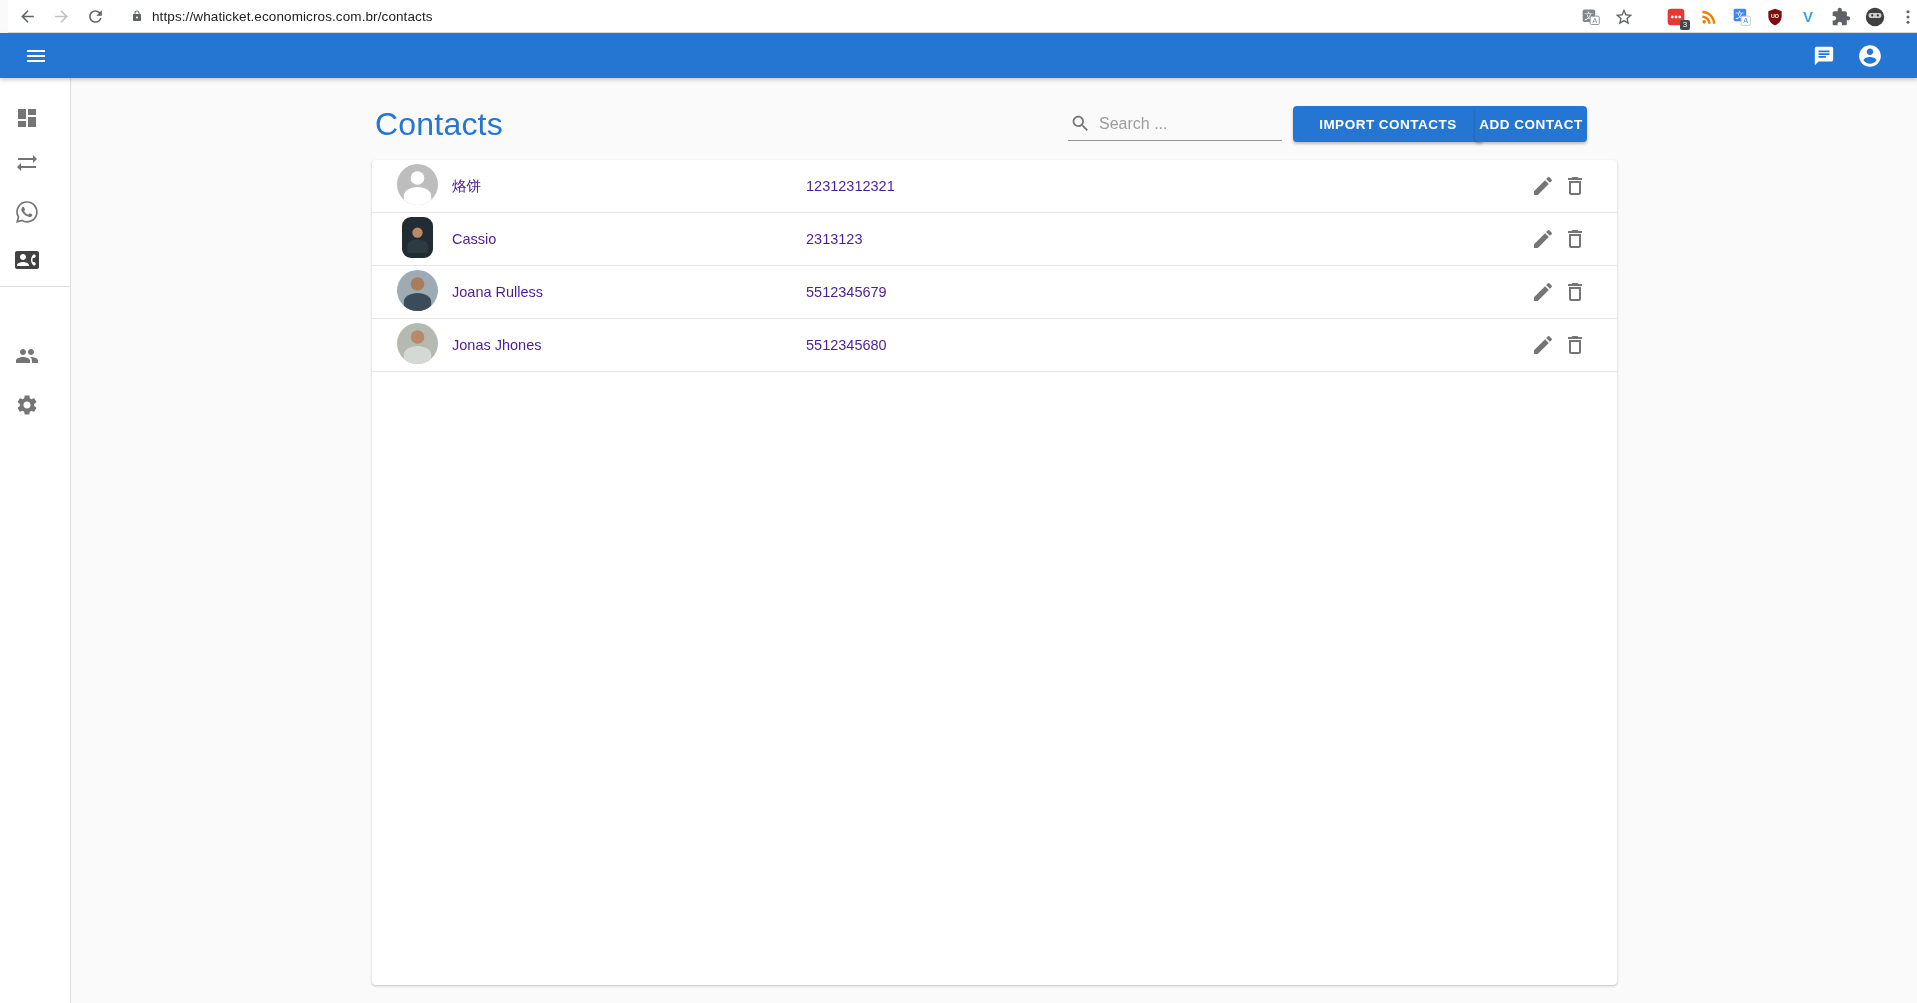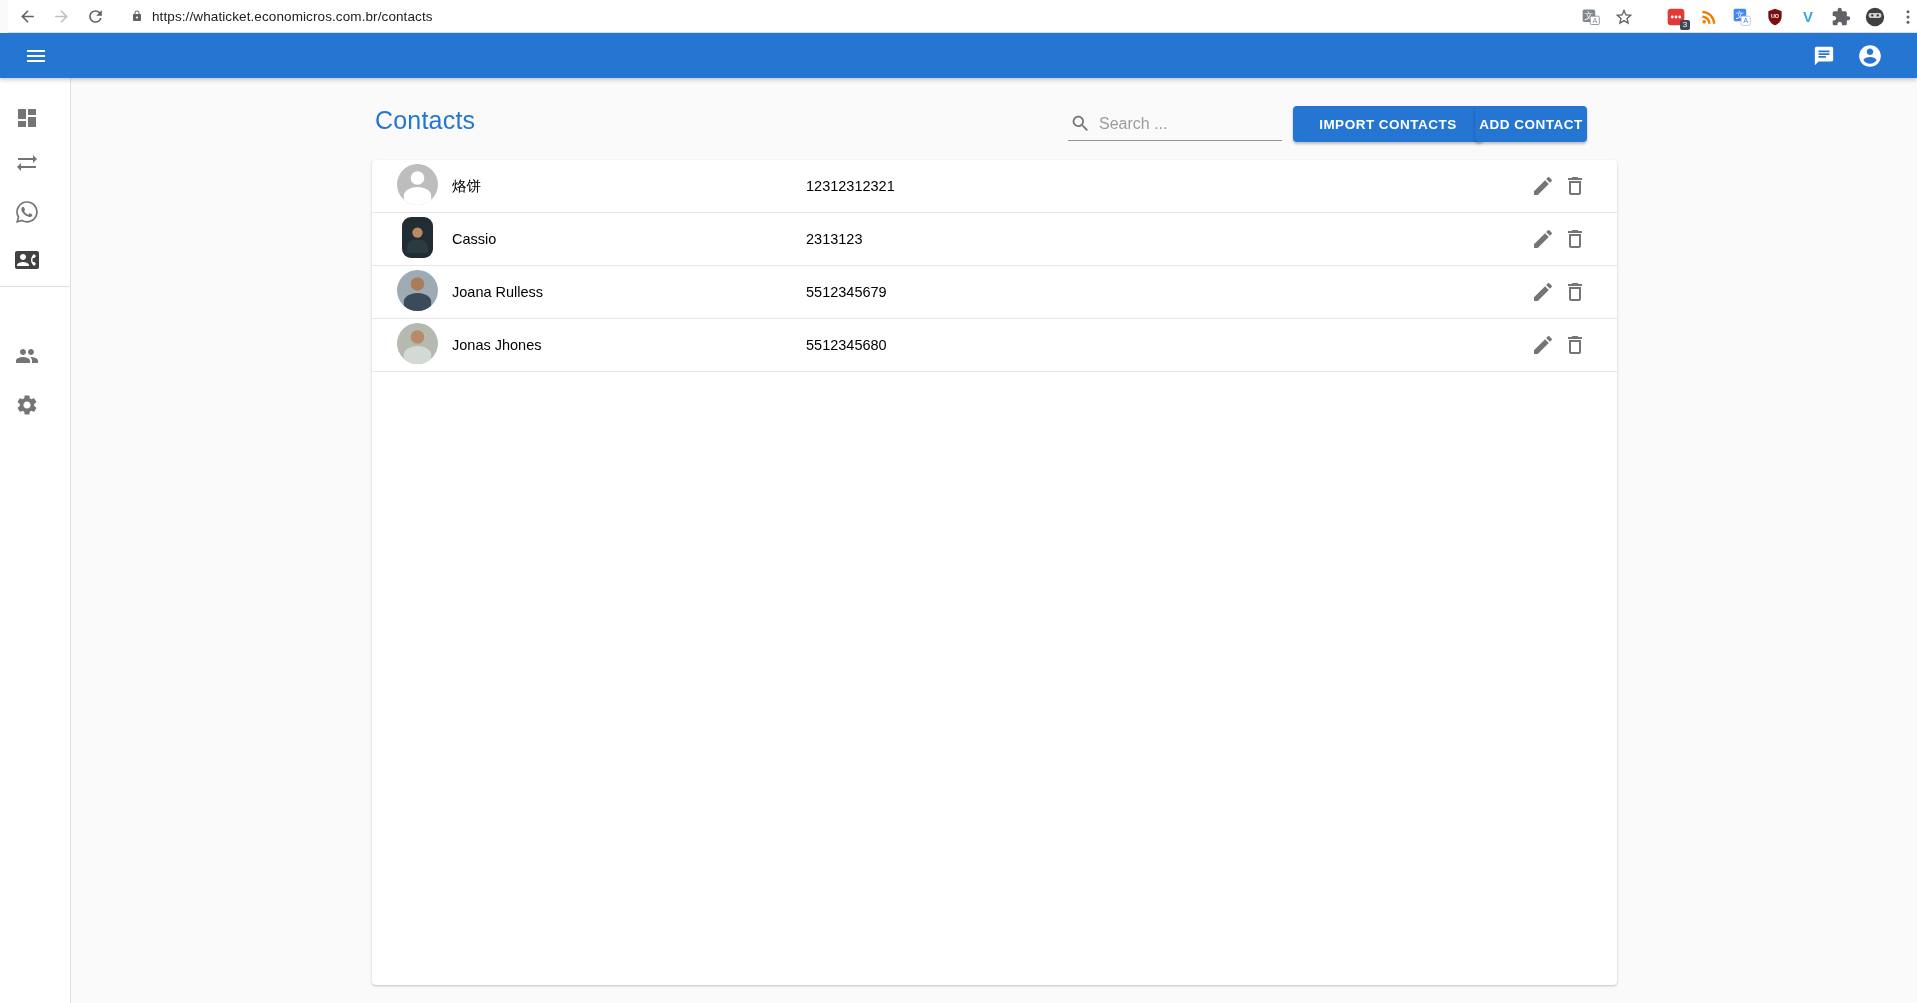--- a/index.html
+++ b/index.html
@@ -39,21 +39,21 @@
   .sidebar { position:absolute; left:0; top:78px; width:71px; height:925px;
     background:#ffffff; border-right:1px solid #e0e0e0; z-index:10; }
   .side-item { position:absolute; left:15px; width:24px; height:24px;
     color:var(--icon-gray,#757575); cursor:pointer; }
   .side-item svg { width:100%; height:100%; fill:currentColor; }
   .side-item.active { color:#424242; }
   .side-divider { position:absolute; left:0; width:71px; border-top:1px solid #e0e0e0; }
 
   
   .content { position:absolute; left:71px; top:78px; width:1846px; height:925px; background:var(--page-bg,#fafafa); }
-  .page-title { position:absolute; left:304px; top:28px; font-size:25px; font-weight:500;
+  .page-title { position:absolute; left:304px; top:28px; font-size:32px; font-weight:500;
     color:var(--primary,#2576d2); letter-spacing:.2px; }
   .search-wrap { position:absolute; left:997px; top:30px; width:214px; height:33px;
     border-bottom:1px solid #949494; display:flex; align-items:center; }
   .search-icon { width:21px; height:21px; color:#757575; margin:0 8px 2px 2px; flex:0 0 auto; }
   .search-icon svg { width:100%; height:100%; fill:currentColor; }
   .search-input { border:none; outline:none; background:transparent; font-size:16px; color:#444;
     width:100%; font-family:inherit; }
   .search-input::placeholder { color:#9c9c9c; }
   .btn { position:absolute; top:28px; height:36px; border:none; border-radius:4px;
     background:var(--primary,#2576d2); color:#fff; font-weight:700; font-size:13.5px;
@@ -61,21 +61,21 @@
   .btn-import { left:1222px; width:190px; }
   .btn-add { left:1404px; width:112px; }
 
   
   .card { position:absolute; left:301px; top:82px; width:1245px; height:825px;
     background:#fff; border-radius:4px; box-shadow:0 1px 3px rgba(0,0,0,.14), 0 1px 2px rgba(0,0,0,.1); }
   .tgrid { display:grid; grid-template-columns:80px 354px 368px 320px 1fr; align-items:center; }
   .thead { height:40px; border-bottom:1px solid #e0e0e0; }
   .th { font-size:14px; font-weight:700; color:#3b3b3b; }
   .trow { height:53px; border-bottom:1px solid #e6e6e6; }
-  .cell { font-size:14.5px; color:#000000; }
+  .cell { font-size:14.5px; color:#4c1d95; }
   .c-avatar { padding-left:25px; }
   .c-actions { display:flex; justify-content:flex-end; align-items:center; gap:8px; padding-right:30px; }
   .th-actions { text-align:right; padding-right:28px; }
   .avatar { width:41px; height:41px; border-radius:50%; display:inline-flex; overflow:hidden;
     align-items:flex-end; justify-content:center; }
   .avatar svg { width:100%; height:100%; }
   .avatar--rect { width:31px; height:41px; border-radius:9px; margin-left:5px; }
   .icon-btn { width:24px; height:24px; border:none; background:transparent; padding:0;
     color:var(--icon-gray,#757575); cursor:pointer; }
   .icon-btn svg { width:100%; height:100%; fill:currentColor; }

